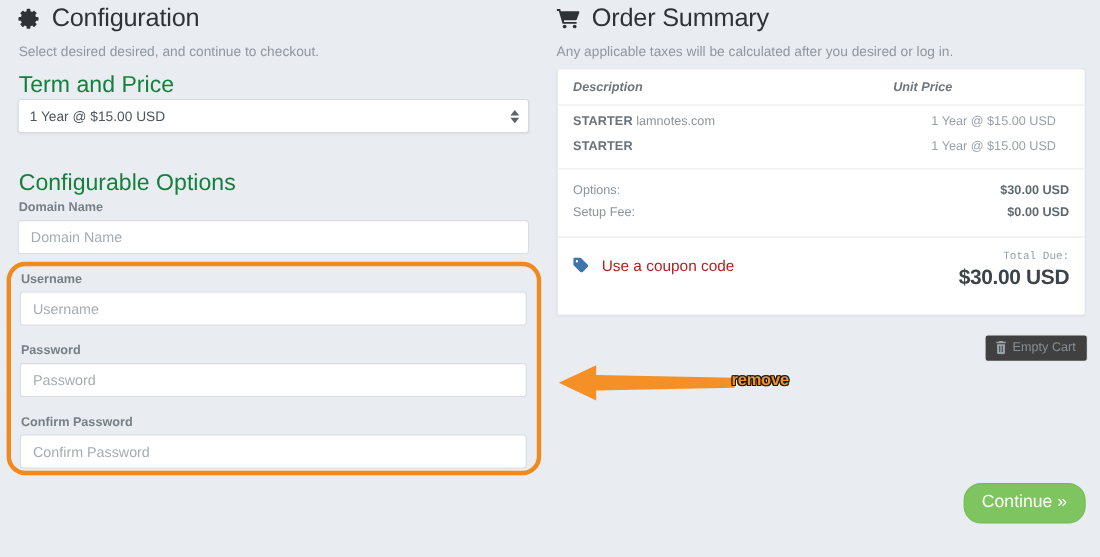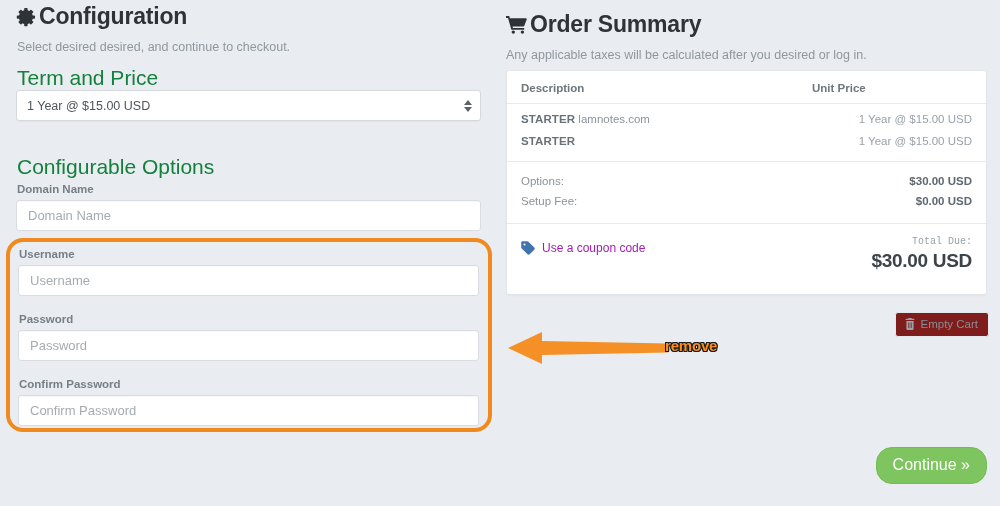--- a/index.html
+++ b/index.html
@@ -23,34 +23,34 @@
     height: 506px;
   }
   .col-left {
     position: absolute;
     left: 0; top: 0;
     width: 498px;
     height: 506px;
   }
   .col-right {
     position: absolute;
-    left: 498px; top: 8px;
+    left: 498px; top: 0;
     width: 502px;
     height: 380px;
   }
 
   
   .panel-title {
     font-size: 23px;
-    font-weight: bold;
+    font-weight: normal;
     color: #2e3338;
     letter-spacing: -0.2px;
     display: flex;
     align-items: center;
-    gap: 3px;
+    gap: 11px;
     margin: 0;
     line-height: 1;
   }
   .panel-sub {
     font-size: 12.5px;
     color: #8f979e;
     margin: 0;
     line-height: 1.3;
   }
   .section-title {
@@ -167,20 +167,21 @@
     width: 479px;
     background: #ffffff;
     border: 1px solid #e2e6ea;
     border-radius: 3px;
     box-shadow: 0 1px 2px rgba(0,0,0,0.04);
   }
   .sum-head {
     display: flex;
     padding: 11px 14px 9px 14px;
     border-bottom: 1px solid #e7eaed;
+    font-style: italic;
   }
   .sum-head .c1 { flex: 1; }
   .sum-head .c2 { width: 160px; }
   .sum-head span {
     font-size: 11.5px;
     font-weight: bold;
     color: #6e767d;
   }
   .sum-row {
     display: flex;
@@ -193,21 +194,21 @@
   .sum-row .desc b {
     color: #6a7279;
     font-weight: bold;
     letter-spacing: 0.1px;
   }
   .sum-row .price {
     text-align: right;
     white-space: nowrap;
     color: #9aa1a8;
   }
-  .items-block { padding: 4px 0 9px 0; }
+  .items-block { padding: 4px 12px 9px 0; }
   .totals-block {
     padding: 9px 0 12px 0;
     border-top: 1px solid #e7eaed;
   }
   .totals-block .sum-row { padding: 4px 14px; font-size: 11.5px; }
   .totals-block .price {
     font-weight: bold;
     color: #60686f;
     font-size: 11.5px;
   }
@@ -217,23 +218,23 @@
     border-top: 1px solid #e7eaed;
     padding: 12px 14px 14px 14px;
     display: flex;
     align-items: flex-start;
     justify-content: space-between;
     min-height: 44px;
   }
   #coupon-link {
     display: flex;
     align-items: center;
-    gap: 7px;
-    color: #a21caf;
-    font-size: 12px;
+    gap: 12px;
+    color: #b91c1c;
+    font-size: 14px;
     text-decoration: none;
     margin-top: 5px;
   }
   .total-due-wrap { text-align: right; }
   #total-due-label {
     font-size: 10px;
     color: #97a0a8;
     display: block;
     line-height: 1.2;
     font-family: Liberation Mono, monospace;
@@ -243,21 +244,21 @@
     font-weight: bold;
     color: #3c4349;
     display: block;
     line-height: 1.35;
     letter-spacing: -0.3px;
   }
 
   #empty-cart-button {
     position: absolute;
     right: 11px; top: 304px;
-    background: #7f1d1d;
+    background: #404040;
     border: 1px solid #e6e9ec;
     border-radius: 3px;
     padding: 5px 10px 6px 9px;
     font-size: 11.5px;
     color: #868e95;
     display: flex;
     align-items: center;
     gap: 5px;
     font-family: "Liberation Sans", sans-serif;
     cursor: pointer;

